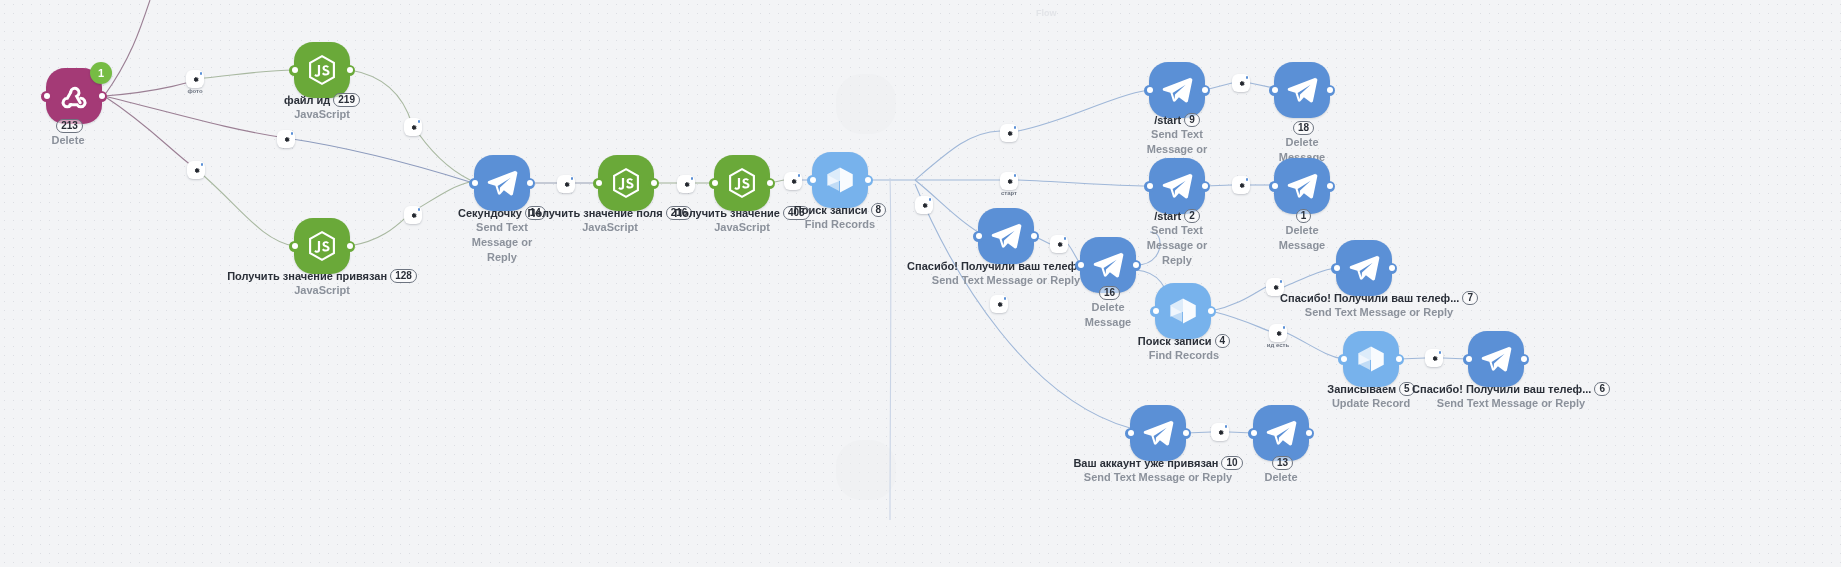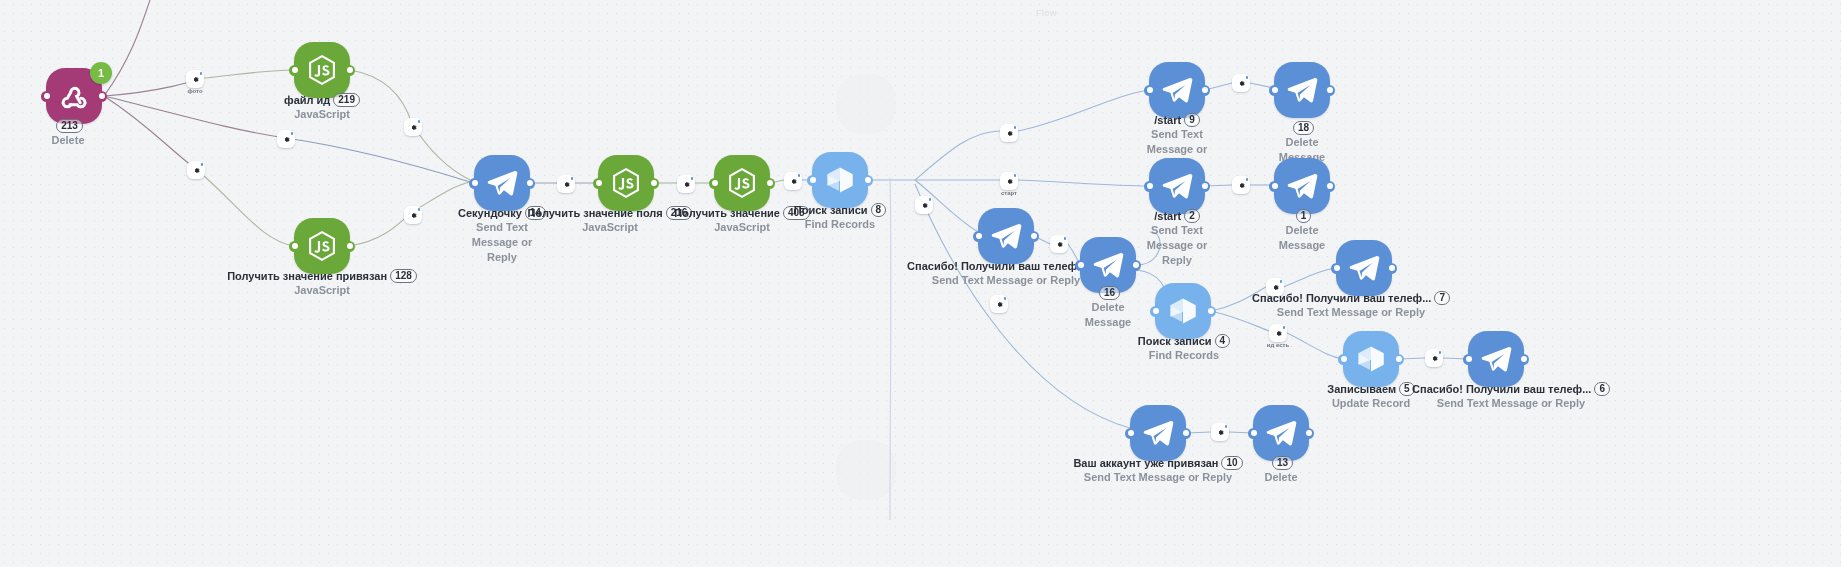--- a/index.html
+++ b/index.html
@@ -366,21 +366,21 @@
         <div><span class="title">Поиск записи</span><span class="badge">4</span></div>
         <div class="sub">Find Records</div>
       </div>
       <div class="node tg" style="left: 1336px; top: 240px;">
         <svg class="nicon" viewBox="0 0 24 24">
           <path fill="#ffffff" d="M21.5 3.3 2.6 10.6c-.9.35-.9 1.6.02 1.9l4.7 1.5 1.8 5.5c.25.75 1.2.95 1.73.37l2.5-2.7 4.7 3.45c.62.46 1.5.12 1.67-.63l3.1-14.8c.2-.9-.7-1.63-1.32-1.39zM8.9 14.1l9.2-5.8-7.5 6.9-.3 3.3-1.4-4.4z"></path>
         </svg>
         <span class="port in"></span>
         <span class="port out"></span>
       </div>
-      <div class="caption multi" style="left: 1234px; top: 290px; width: 234px;">
+      <div class="caption multi" style="left: 1262px; top: 290px; width: 234px;">
         <div><span class="title">Спасибо! Получили ваш телеф...</span><span class="badge">7</span></div>
         <div class="sub">Send Text Message or Reply</div>
       </div>
       <div class="node upd" style="left: 1343px; top: 331px;">
         <svg class="nicon" viewBox="0 0 24 24">
           <path fill="#ffffff" d="M12 3.2 21 8v8l-9 4.8V12.6z" opacity=".95"></path>
           <path fill="#ffffff" d="M3 8l9-4.8v9.4L3 16z" opacity=".75"></path>
           <path fill="#ffffff" d="M3.6 8.6l7.8 4.2v7l-7.8-4.1z" opacity=".55"></path>
         </svg>
         <span class="port in"></span>

